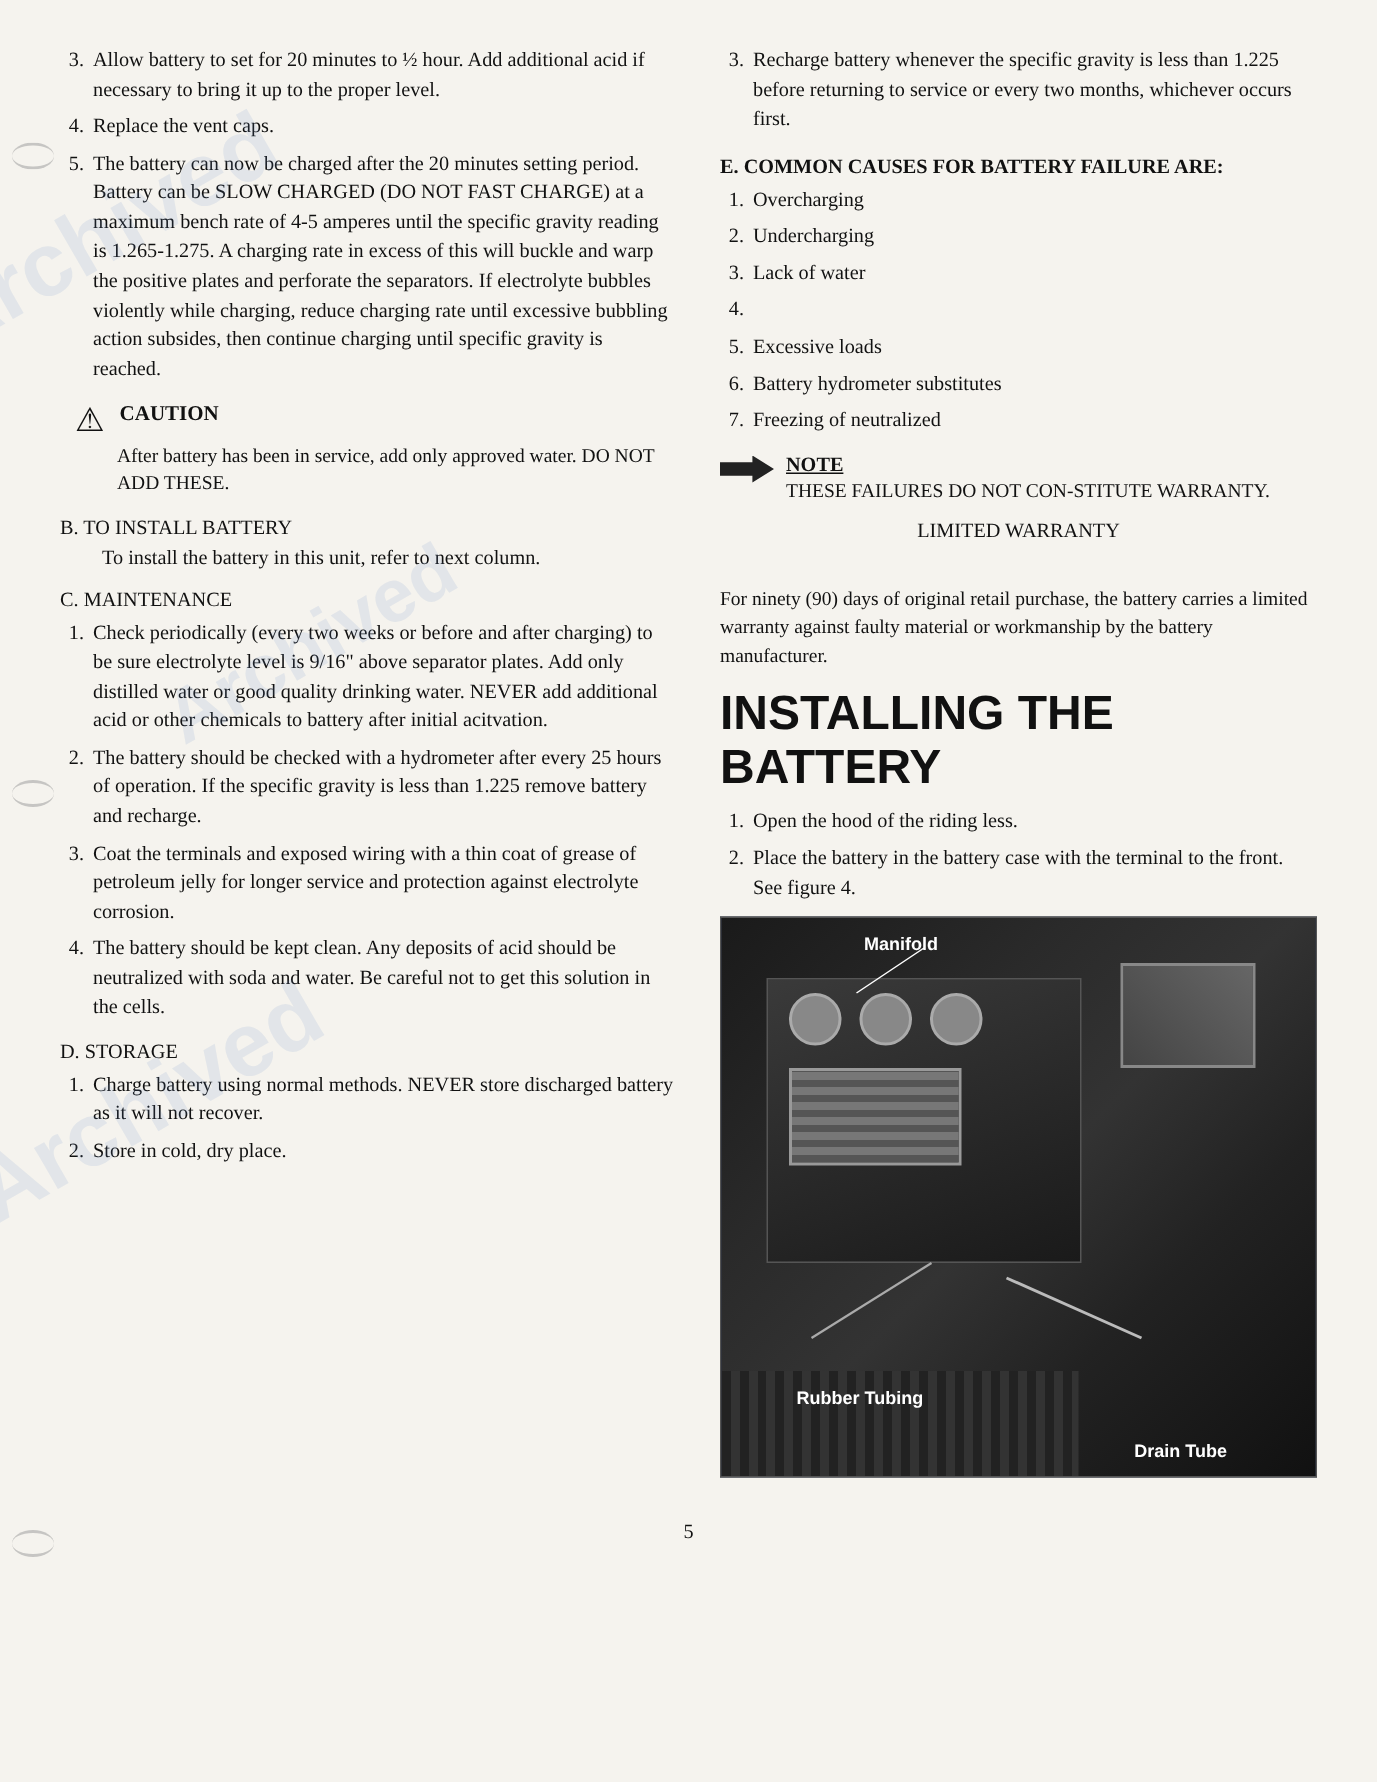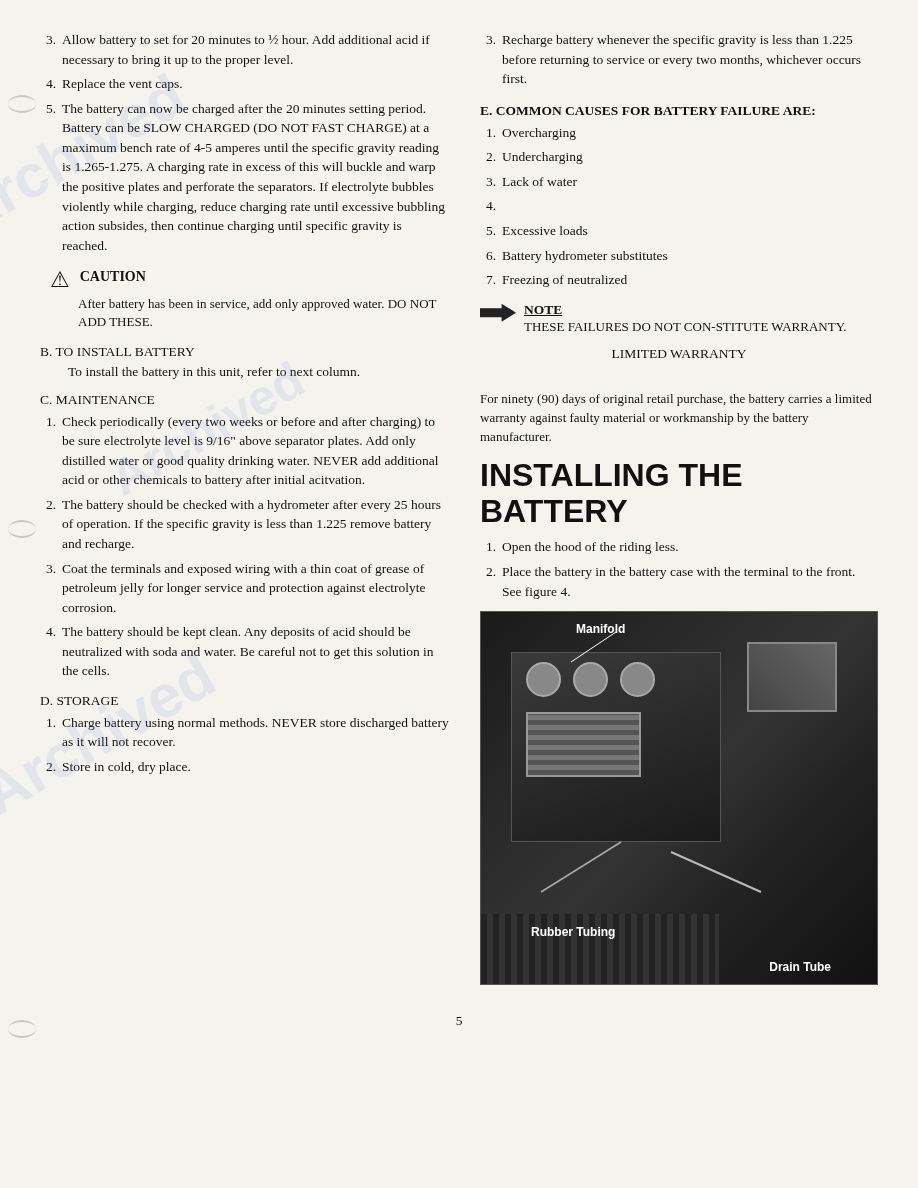--- a/index.html
+++ b/index.html
@@ -399,21 +399,21 @@
           </div>
 
           <svg style="position:absolute;top:0;left:0;width:100%;height:100%;">
             <line x1="190" y1="240" x2="280" y2="280" stroke="#bbb" stroke-width="2"></line>
             <line x1="140" y1="230" x2="60" y2="280" stroke="#aaa" stroke-width="1.5"></line>
           </svg>
 
           <div class="fig-label" style="top:10px;left:95px;">Manifold</div>
           <div class="fig-label" style="bottom:45px;left:22px;margin-left:28px;">Rubber
 Tubing</div>
-          <div class="fig-label" style="bottom:10px;right:46px;">Drain
+          <div class="fig-label" style="bottom:10px;right:59px;">Drain
 Tube</div>
 
           <svg style="position:absolute;top:0;left:0;width:100%;height:100%;pointer-events:none;">
             <line x1="135" y1="20" x2="90" y2="50" stroke="white" stroke-width="1"></line>
           </svg>
         </div>
       </div>
 
     </div>
   </div>

